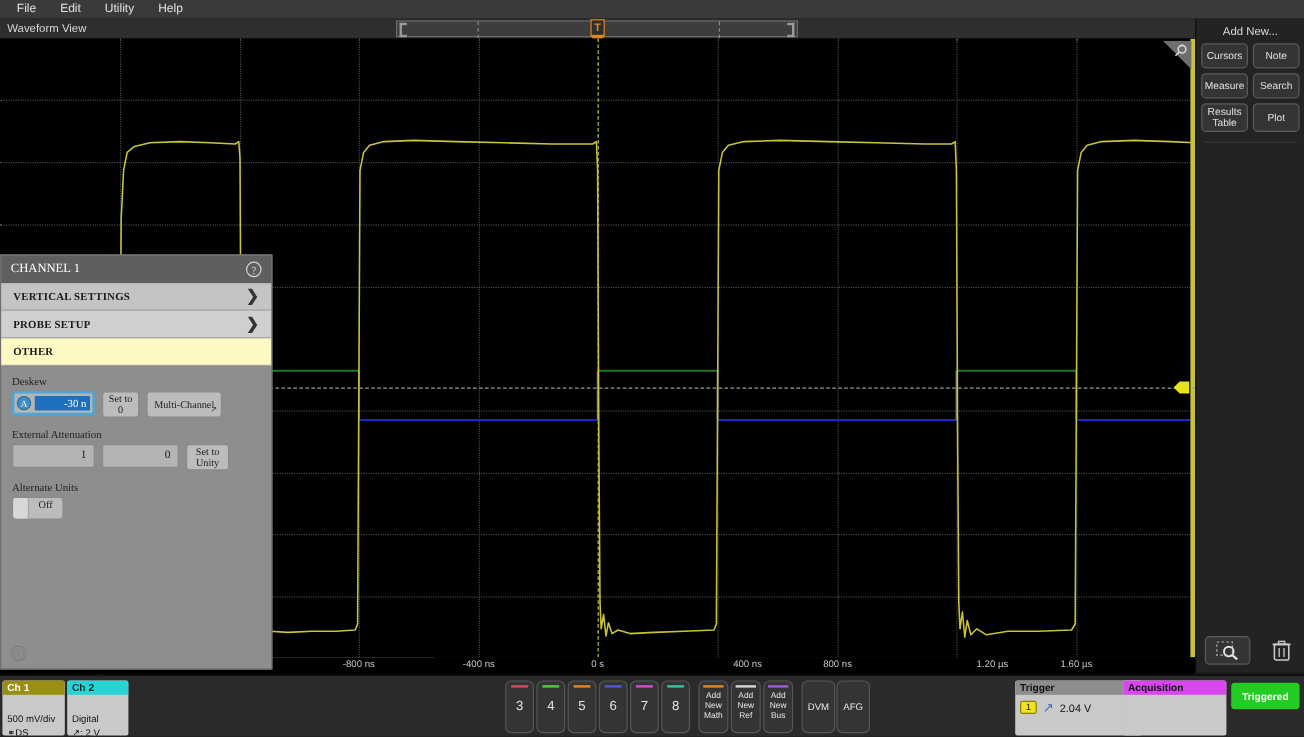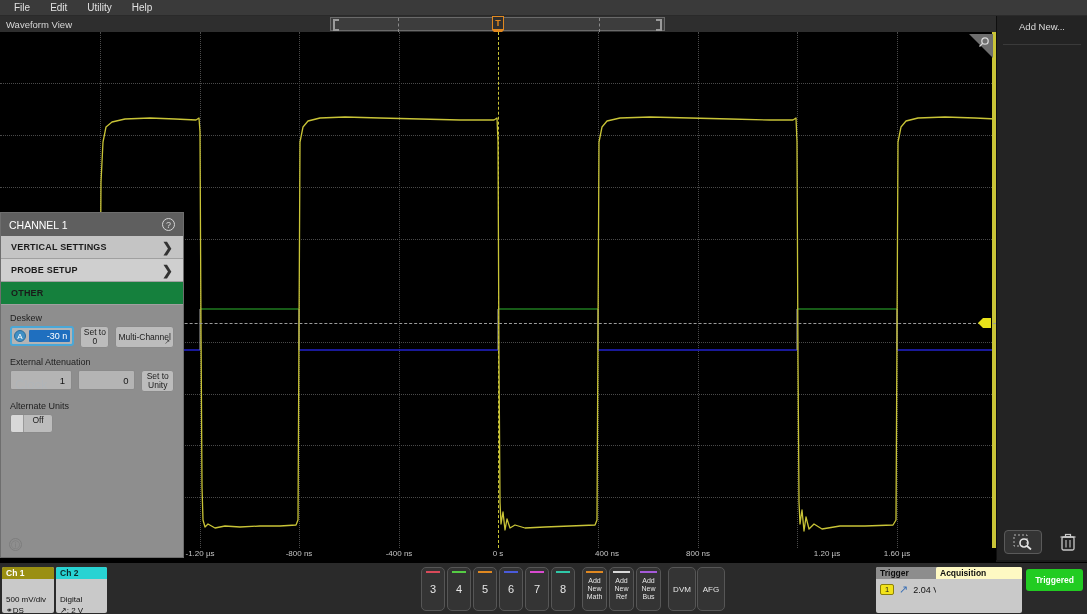--- a/index.html
+++ b/index.html
@@ -88,41 +88,41 @@
     background: #8d8d8d;
   }
   #pan-handle {
     position: absolute; left: 74px; top: 556px; width: 0; height: 0;
     border-left: 9px solid transparent; border-right: 9px solid transparent;
     border-top: 9px solid #8d8d8d;
   }
 
   
   #ch1panel {
-    position: absolute; left: 0; top: 212px; width: 184px; height: 346px;
+    position: absolute; left: 0; top: 212px; width: 227px; height: 346px;
     background: #8e8e8e; border: 1px solid #6e6e6e;
-    font-family: Liberation Sans, sans-serif;
+    font-family: Liberation Serif, serif;
   }
   #ch1-head {
     height: 23px; background: #5f5f5f; color: #fff; font-size: 10.5px;
     display: flex; align-items: center; padding: 0 8px;
     justify-content: space-between;
   }
   .help-icon {
     width: 13px; height: 13px; border: 1px solid #d6d6d6; border-radius: 50%;
     color: #d6d6d6; font-size: 9px; text-align: center; line-height: 12px;
   }
   .accordion {
     height: 23px; background: #c4c4c4; color: #1a1a1a; font-size: 9px;
     font-weight: bold; display: flex; align-items: center;
     padding: 0 10px; justify-content: space-between;
     border-bottom: 1px solid #a0a0a0; letter-spacing: .2px;
   }
   .accordion.alt { background: #cfcfcf; }
-  .accordion.active { background: #15803d; }
+  .accordion.active { background: #fef9c3; }
   .chev { font-size: 13px; font-weight: bold; color: #333; }
   #ch1-body { padding: 8px 9px; position: relative; }
   .field-label { color: #1e1e1e; font-size: 9px; margin-bottom: 3px; }
   .row { display: flex; align-items: flex-start; gap: 6px; margin-bottom: 9px; }
   .spinbox {
     width: 69px; height: 20px; background: #b4b4b4; border: 2px solid #4aa8d8;
     border-radius: 3px; display: flex; align-items: center; padding: 0 2px;
     position: relative;
   }
   .knob-a {
@@ -234,24 +234,24 @@
 
   .wbtn {
     position: absolute; top: 4px; width: 28px; height: 44px;
     background: #343434; border: 1px solid #565656; border-radius: 5px;
     color: #e6e6e6; font-size: 8px; display: flex; align-items: center;
     justify-content: center;
   }
 
   #horiz-badge { left: 731px; width: 97px; height: 46px; }
   #horiz-badge .badge-hdr { background: #8d8d8d; }
-  #trig-badge { left: 876px; width: 106px; height: 46px; }
+  #trig-badge { left: 846px; width: 106px; height: 46px; }
   #trig-badge .badge-hdr { background: #8d8d8d; }
   #acq-badge { left: 936px; width: 86px; height: 46px; }
-  #acq-badge .badge-hdr { background: #fef9c3; }
+  #acq-badge .badge-hdr { background: #d946ef; }
   .hgrid2 { display: grid; grid-template-columns: 1fr auto; gap: 2px 6px; }
   #trig-row { display: flex; align-items: center; gap: 5px; padding: 4px 4px; }
   #trig-chip {
     width: 14px; height: 11px; background: #f2e21a; border: 1px solid #8a7f0a;
     border-radius: 2px; font-size: 7.5px; color: #1a1a1a; text-align: center;
     line-height: 10px;
   }
   #status-badge {
     position: absolute; left: 1026px; top: 6px; width: 57px; height: 22px;
     background: #22cc22; border-radius: 3px; color: #fff; font-size: 8.5px;
@@ -366,21 +366,21 @@
   </div>
 
   <div id="pan-bar"></div>
   <div id="pan-handle"></div>
   <div id="timeaxis">
     <div class="tlabel" style="left:100px">-1.60 µs</div>
     <div class="tlabel" style="left:200px">-1.20 µs</div>
     <div class="tlabel" style="left:299px">-800 ns</div>
     <div class="tlabel" style="left:399px">-400 ns</div>
     <div class="tlabel" style="left:498px">0 s</div>
-    <div class="tlabel" style="left:607px">400 ns</div>
+    <div class="tlabel" style="left:623px">400 ns</div>
     <div class="tlabel" style="left:698px">800 ns</div>
     <div class="tlabel" style="left:827px">1.20 µs</div>
     <div class="tlabel" style="left:897px">1.60 µs</div>
   </div>
 
   <div id="ch1panel">
     <div id="ch1-head">
       <span>CHANNEL 1</span>
       <span class="help-icon">?</span>
     </div>
@@ -423,20 +423,28 @@
       <div class="toggle">
         <div class="knob"></div>
         <div class="tlab">Off</div>
       </div>
     </div>
     <div id="panel-foot-icon">ⓘ</div>
   </div>
 
   <div id="sidebar">
     <div id="sb-title">Add New...</div>
+    <div id="sb-grid">
+      <div class="sb-btn">Cursors</div>
+      <div class="sb-btn">Note</div>
+      <div class="sb-btn">Measure</div>
+      <div class="sb-btn">Search</div>
+      <div class="sb-btn two">Results Table</div>
+      <div class="sb-btn two">Plot</div>
+    </div>
     <div id="sb-sep"></div>
     <div id="sb-tools">
       <div id="zoom-tool">
         <svg width="20" height="16" viewBox="0 0 20 16">
           <rect x="1" y="1" width="13" height="11" fill="none" stroke="#b4b4b4" stroke-width="1" stroke-dasharray="2 2"></rect>
           <circle cx="11" cy="9" r="4" fill="none" stroke="#e4e4e4" stroke-width="1.6"></circle>
           <line x1="14" y1="12" x2="18" y2="15.5" stroke="#e4e4e4" stroke-width="1.8"></line>
         </svg>
       </div>
       <div id="trash-tool">

